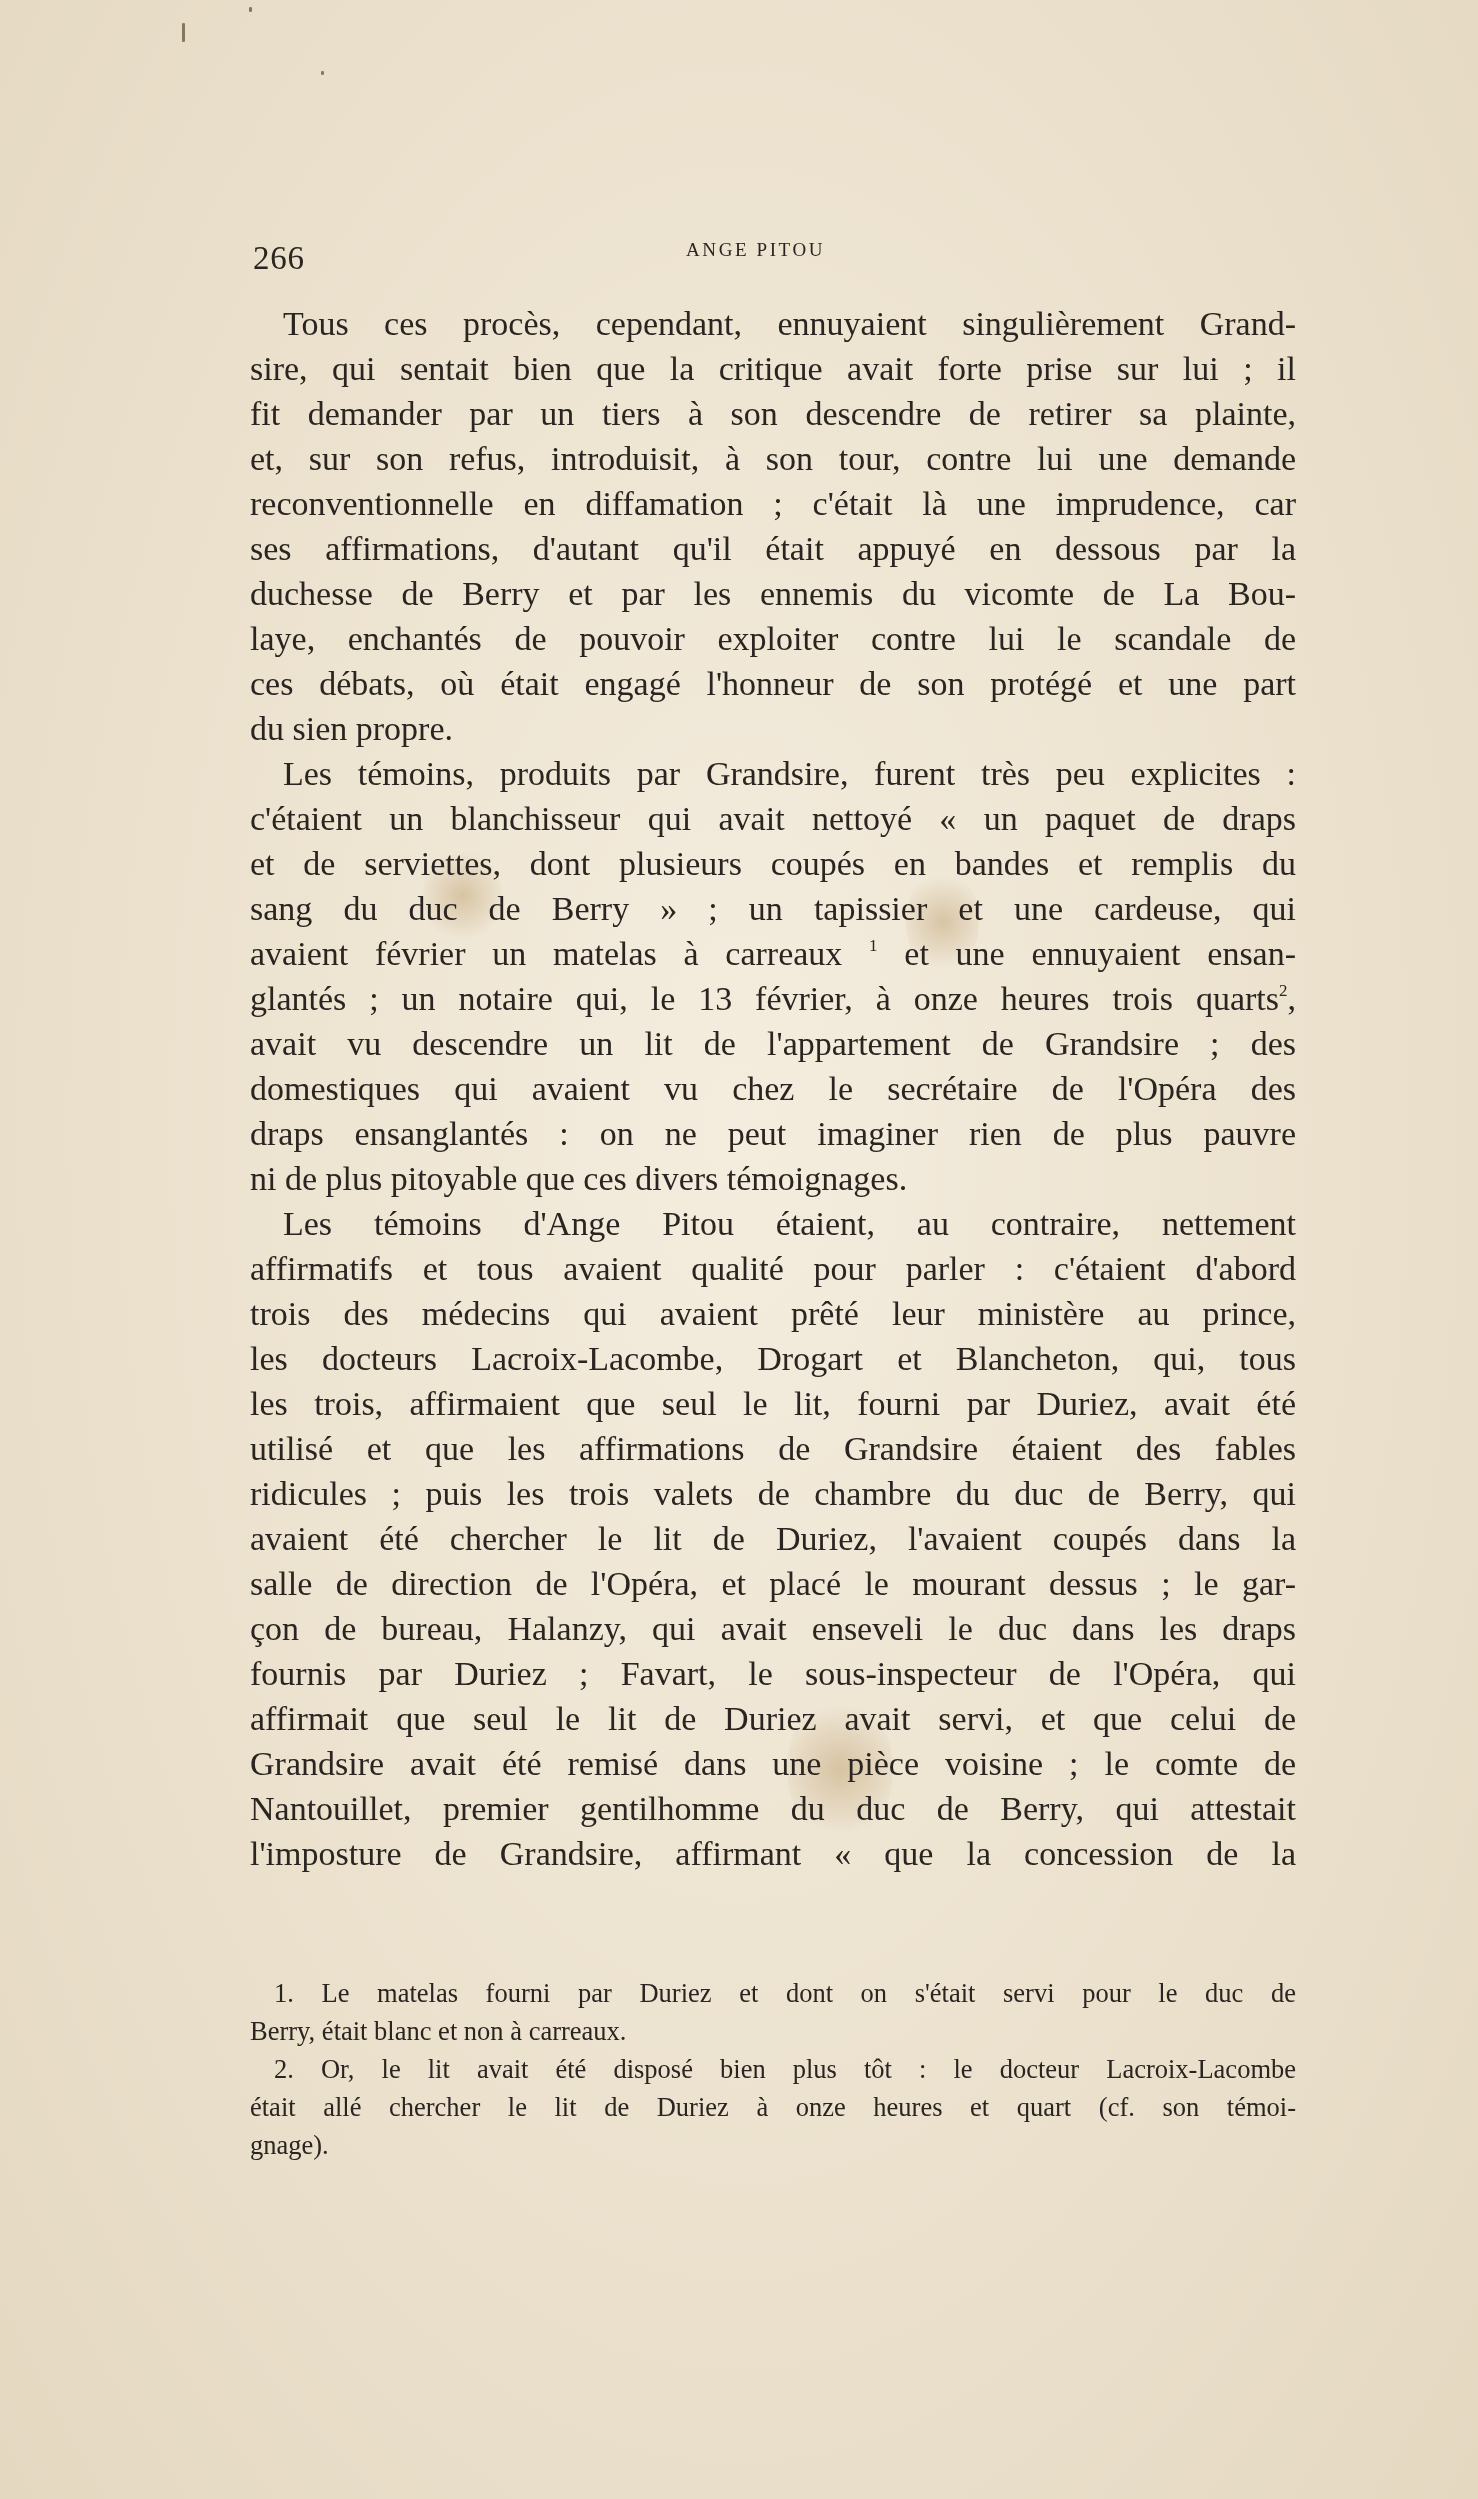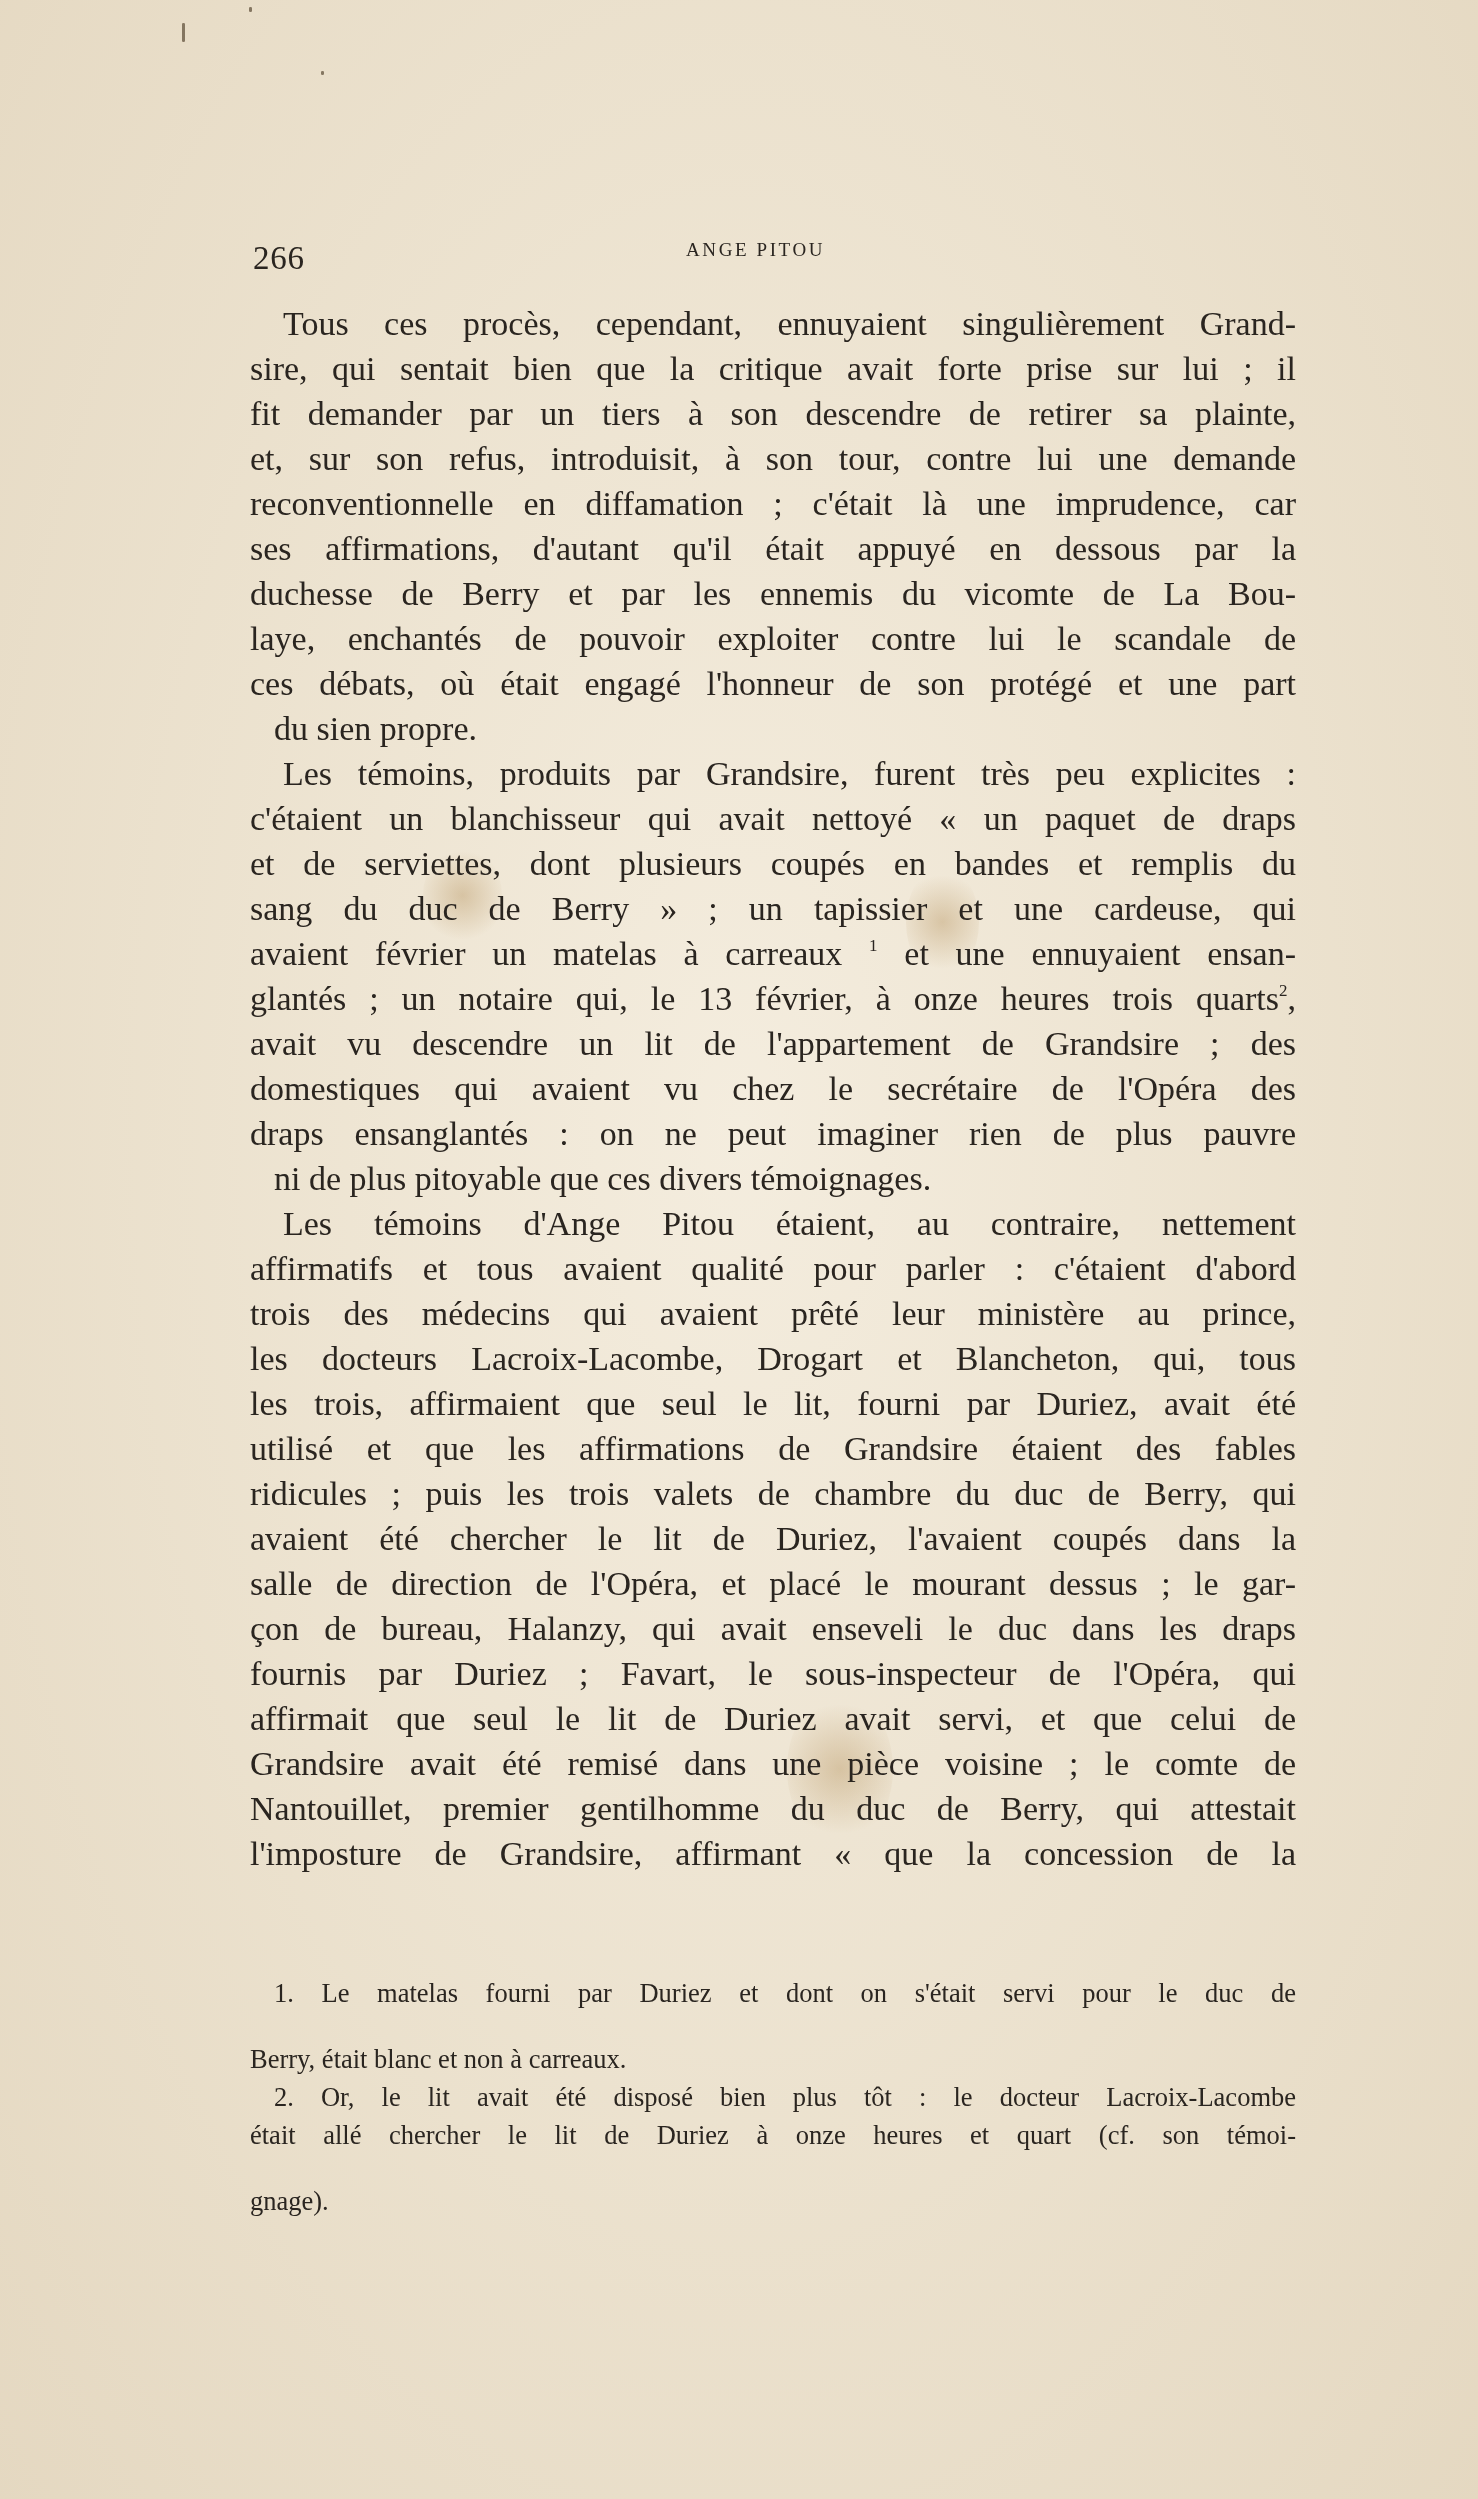--- a/index.html
+++ b/index.html
@@ -67,21 +67,20 @@
     .body-text .line {
       display: block;
       text-align: justify;
       text-align-last: justify;
       white-space: nowrap;
       height: 45px;
       overflow: visible;
     }
     .body-text .line.last {
       text-align-last: left;
-      margin-left: 24px;
     }
     .body-text .line.indent {
       padding-left: 33px;
     }
     sup.fnref {
       font-size: 17px;
       vertical-align: 14.5px;
       line-height: 0;
     }
     .footnotes {
@@ -94,21 +93,20 @@
     }
     .footnotes .line {
       display: block;
       text-align: justify;
       text-align-last: justify;
       white-space: nowrap;
       height: 38px;
     }
     .footnotes .line.last {
       text-align-last: left;
-      margin-top: 28px;
     }
     .footnotes .line.indent {
       padding-left: 24px;
     }
   </style>
 </head>
 <body>
 
 <div class="paper"></div>
 <div class="stain" style="left:423px;top:846px;width:79px;height:99px;"></div>

